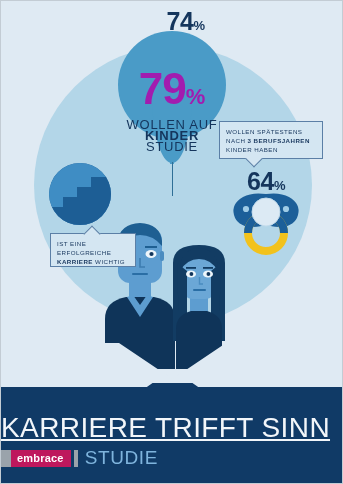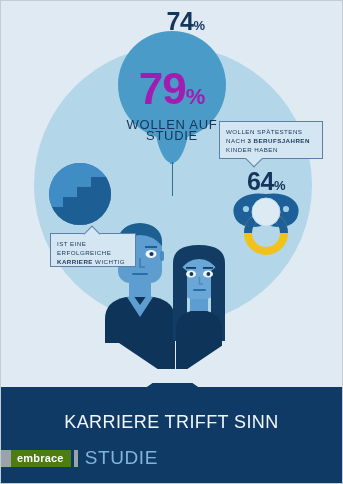--- a/index.html
+++ b/index.html
@@ -89,29 +89,29 @@
   
   #people{left:0;top:200px;width:343px;height:190px;}
 
   
   #wave{left:0;top:296px;width:343px;height:110px;}
   #banner{
     left:0;bottom:0;width:343px;height:96px;background:#103a66;
   }
   #bannerChevron{left:0;top:382px;width:343px;height:26px;}
   #title{
-    position:absolute;z-index:8;left:0;right:0;top:411px;text-align:center;
-    color:#f2f6fa;font-size:18px;letter-spacing:.4px;
+    position:absolute;z-index:8;left:0;right:0;top:411px;text-align:left;
+    color:#f2f6fa;font-size:28px;letter-spacing:.4px;text-decoration:underline;
   }
   #logo{
     position:absolute;z-index:8;left:0;bottom:14px;display:flex;align-items:center;
   }
   #logo .tab{width:10px;height:17px;background:#9aa3ab;}
   #logo .embrace{
-    background:#4d7c0f;color:#ffffff;font-size:11px;font-weight:bold;
+    background:#be185d;color:#ffffff;font-size:11px;font-weight:bold;
     padding:2px 7px 3px 6px;letter-spacing:.2px;line-height:12px;
   }
   #logo .bar{width:4px;height:17px;background:#9aa3ab;margin:0 7px 0 3px;}
   #logo .studie{color:#7fb4dd;font-size:19px;letter-spacing:.6px;}
 </style>
 </head>
 <body>
 
 <div id="poster">
 
@@ -242,17 +242,18 @@
 
   <div class="layer" id="balloon">
     <div class="bulb"></div>
     <div class="tip"></div>
     <div class="nub"></div>
     <div class="string"></div>
 
     <div class="bigpct" id="b79"><span>79</span><span class="sign">%</span></div>
     <div id="balloonText">
       <div>WOLLEN AUF</div>
+      <div class="b">KINDER</div>
       <div>STUDIE</div>
     </div>
   </div>
 
 </div>
 
 </body></html>

